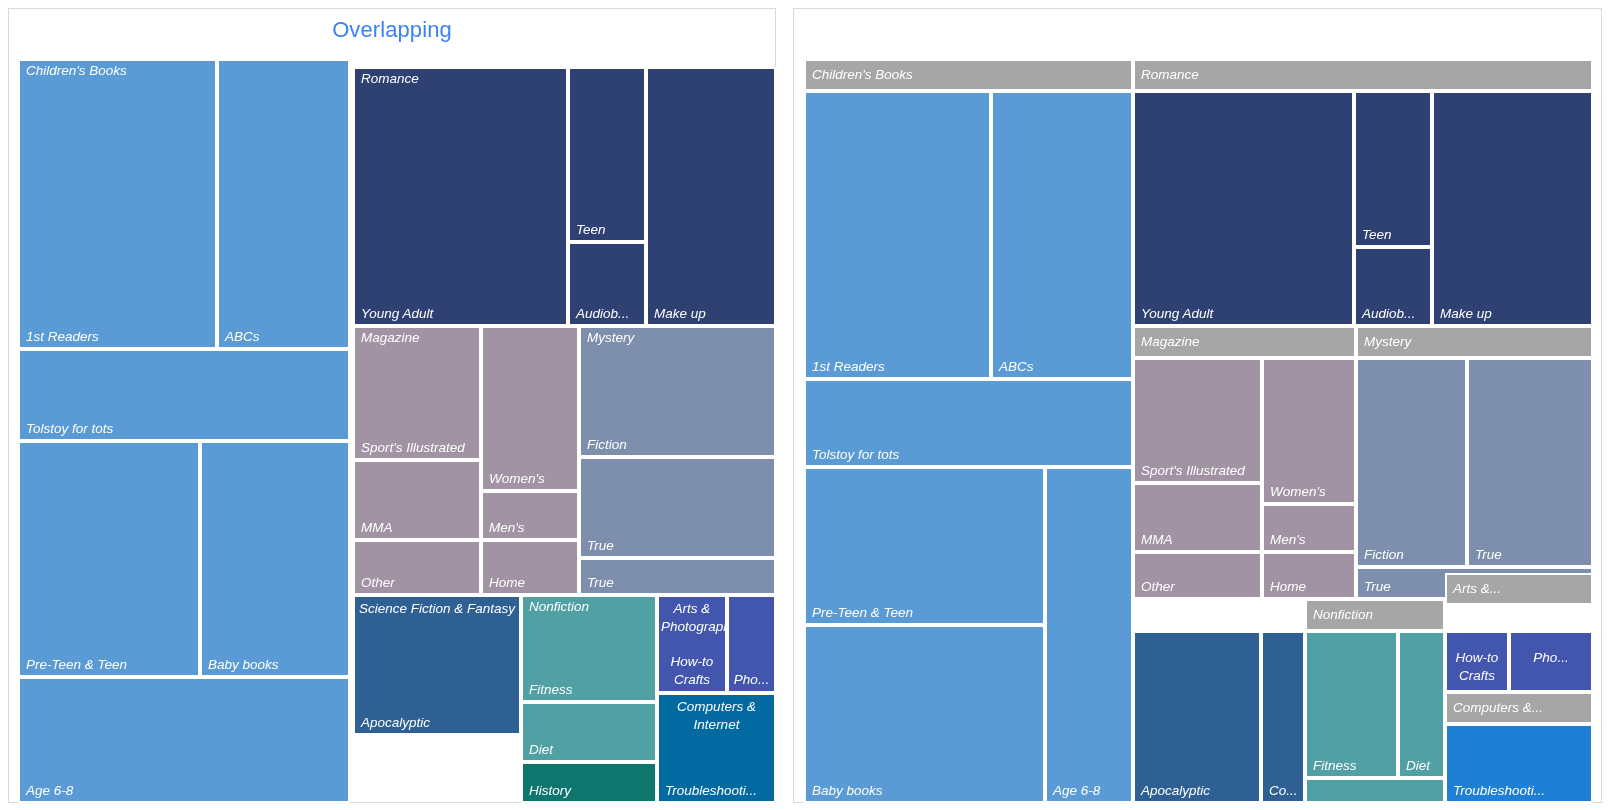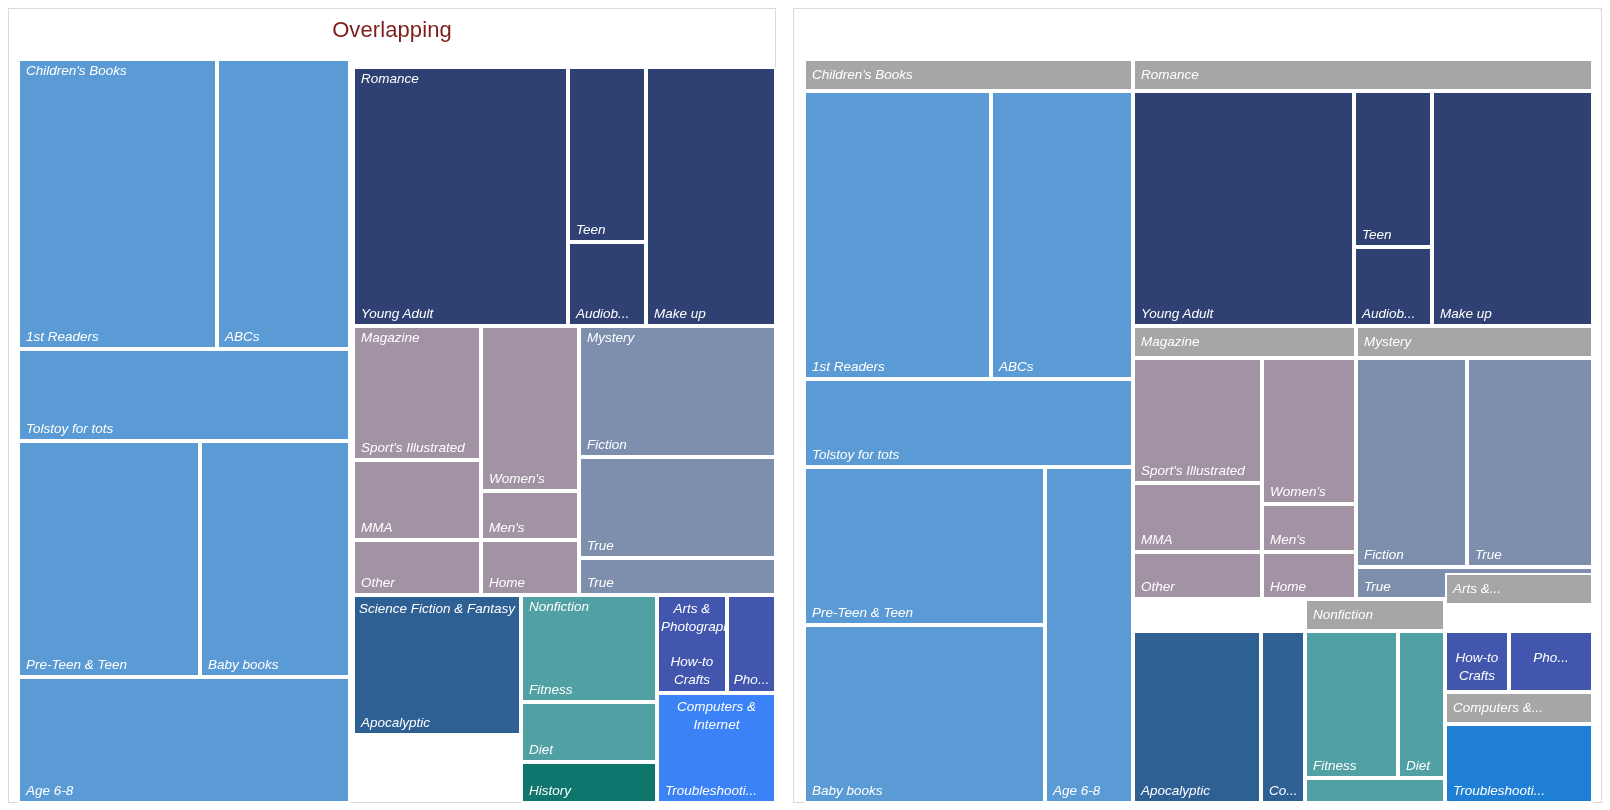--- a/index.html
+++ b/index.html
@@ -5,21 +5,21 @@
   html,body{margin:0;padding:0;background:#ffffff;}
   body{width:1610px;height:810px;font-family:"Liberation Sans",sans-serif;overflow:hidden;}
   .stage{position:relative;width:1610px;height:810px;background:#ffffff;}
 
   .panel{position:absolute;top:8px;background:#ffffff;border:1px solid #d9d9d9;box-sizing:border-box;}
   #panel-overlapping{left:8px;width:768px;height:795px;}
   #panel-banner{left:793px;width:809px;height:795px;}
 
   .panel-title{
     position:absolute;left:0;right:0;top:8px;
-    text-align:center;color:#7f1d1d;font-size:22px;font-weight:400;
+    text-align:center;color:#3b82f6;font-size:22px;font-weight:400;
     letter-spacing:0.1px;
   }
   #panel-banner .panel-title{top:10px;}
 
   .plot{position:absolute;left:0;top:0;width:100%;height:100%;font-style:italic;}
 
   
   .tile{position:absolute;box-sizing:border-box;border:2px solid #ffffff;overflow:hidden;}
   .tile .lbl{
     position:absolute;left:6px;right:3px;bottom:2px;
@@ -147,21 +147,21 @@
       <div class="tile center-top" style="left:648px;top:586px;width:70px;height:98px;background:#4356ad;">
         <span class="lbl">Arts &amp; Photography</span>
       </div>
       <div class="tile center" style="left:648px;top:586px;width:70px;height:98px;background:transparent;border-color:transparent;">
         <span class="lbl" style="top:auto;bottom:2px;transform:none;">How-to Crafts</span>
       </div>
       <div class="tile center" style="left:718px;top:586px;width:49px;height:98px;background:#4356ad;">
         <span class="lbl" style="top:auto;bottom:2px;transform:none;">Pho...</span>
       </div>
 
-      <div class="tile center-top" style="left:648px;top:684px;width:119px;height:110px;background:#3b82f6;">
+      <div class="tile center-top" style="left:648px;top:684px;width:119px;height:110px;background:#0369a1;">
         <span class="lbl">Computers &amp; Internet</span>
       </div>
       <div class="tile" style="left:648px;top:684px;width:119px;height:110px;background:transparent;border-color:transparent;">
         <span class="lbl">Troubleshooti...</span>
       </div>
 
     </div>
   </div>
 
   <div class="panel" id="panel-banner">

